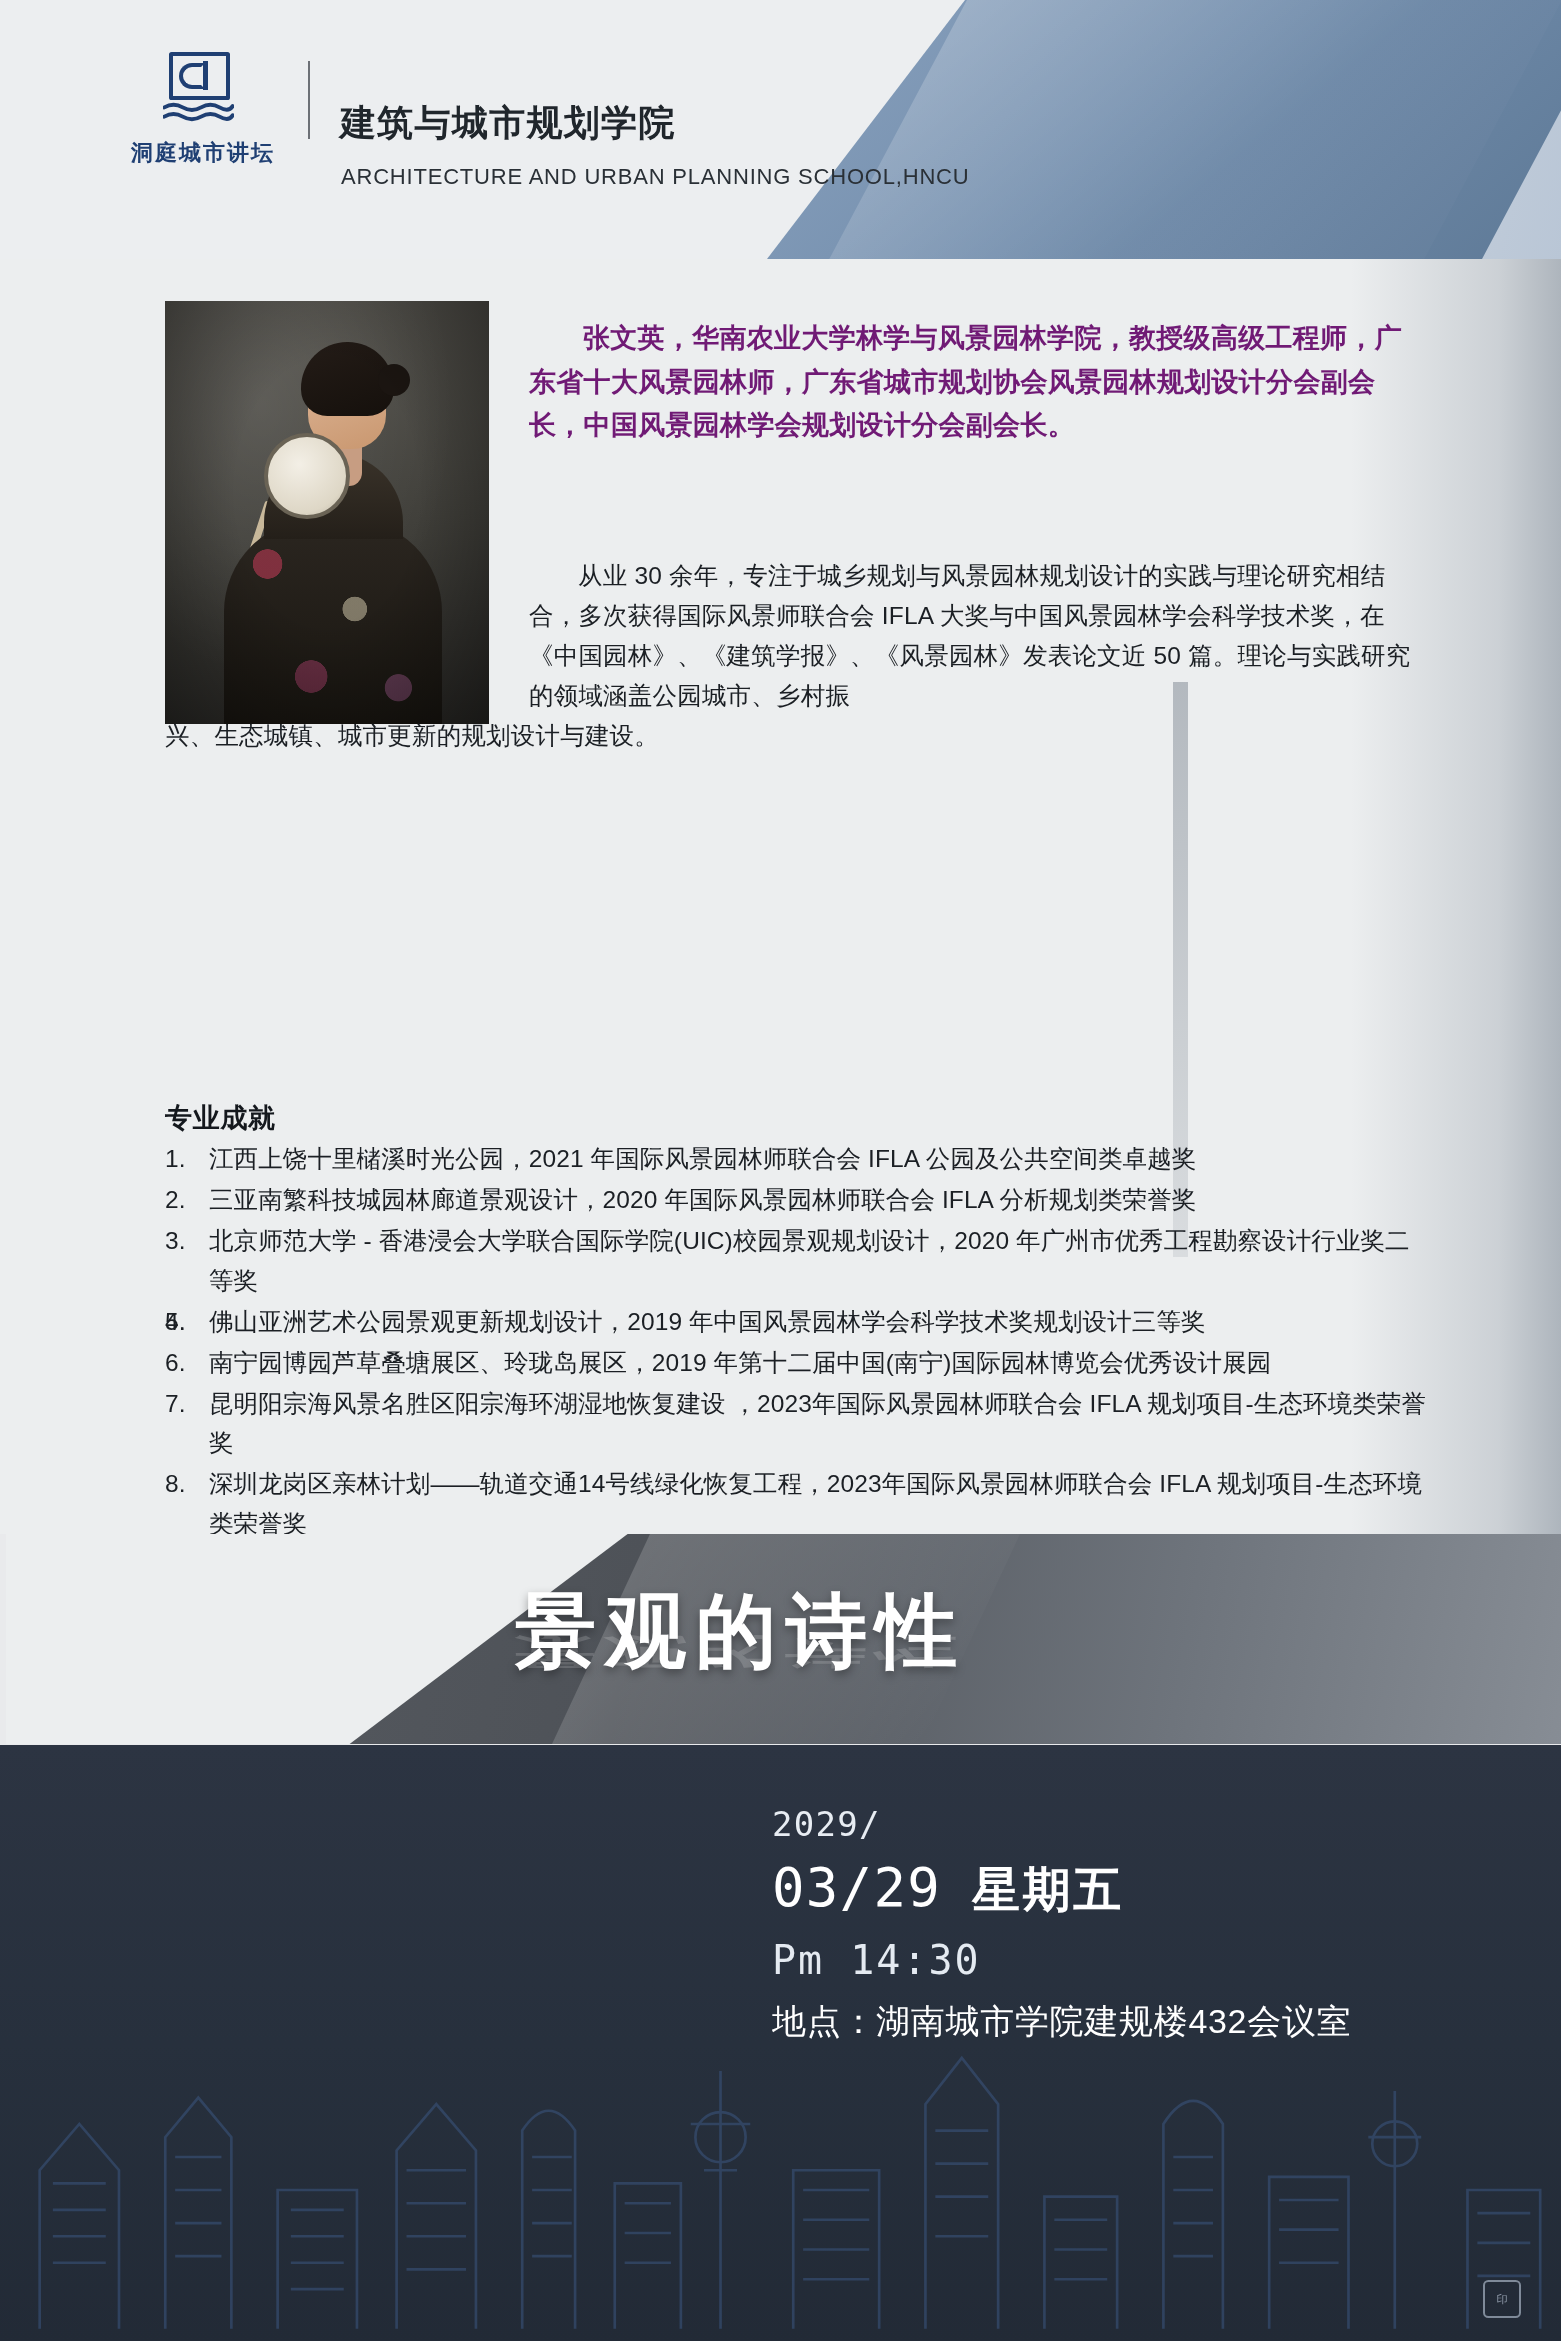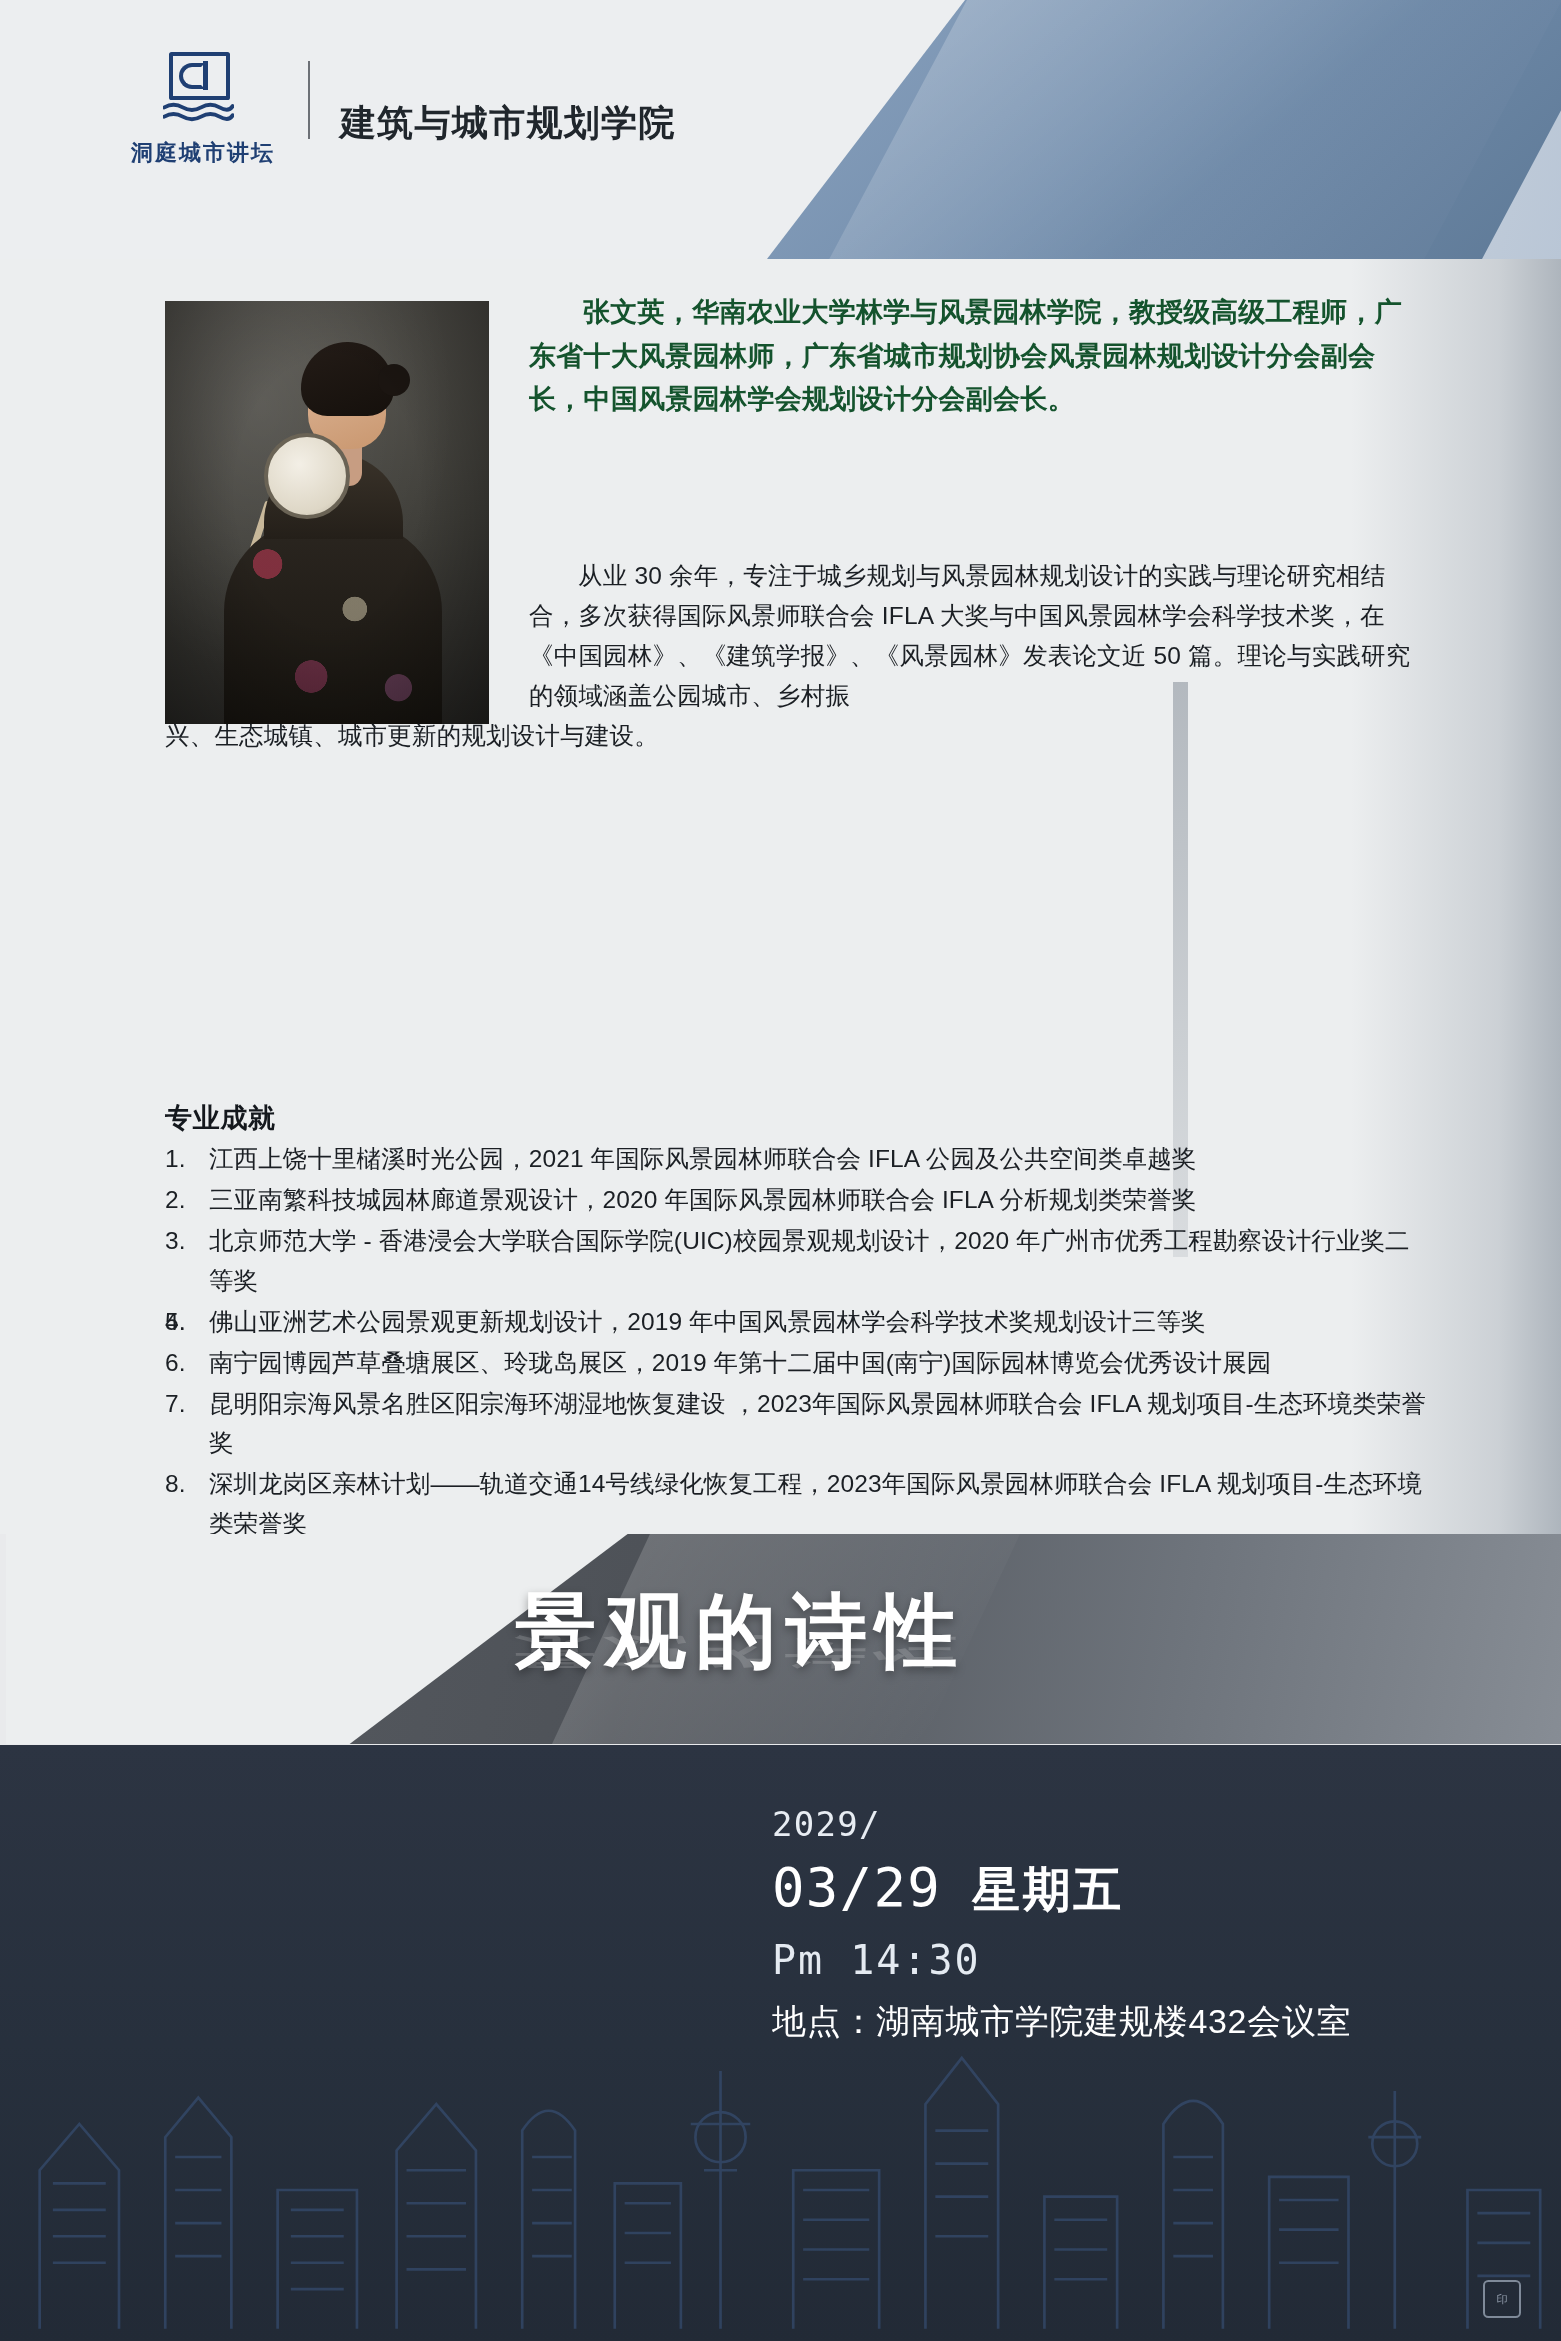--- a/index.html
+++ b/index.html
@@ -213,26 +213,26 @@
     border-radius: 50%;
     background: #1b1511;
   }
   .portrait .vignette {
     position: absolute; inset: 0;
     background: radial-gradient(ellipse at 50% 45%, rgba(0,0,0,0) 40%, rgba(0,0,0,0.45) 100%);
   }
 
   .bio-head {
     position: absolute;
-    left: 529px; top: 32px;
+    left: 529px; top: 58px;
     width: 886px;
     font-size: 27px;
     line-height: 1.62;
     font-weight: 700;
-    color: #14532d;
+    color: #701a75;
     text-indent: 54px;
     letter-spacing: 0.3px;
   }
   .bio-para {
     position: absolute;
     left: 529px; top: 297px;
     width: 886px;
     font-size: 24.5px;
     line-height: 1.63;
     color: #1b1f24;
@@ -410,20 +410,21 @@
         <svg class="logo-waves" viewBox="0 0 108 30">
           <path d="M2 8 Q16 0 30 8 T58 8 T86 8 T106 6" stroke="#1f3f73" stroke-width="6" fill="none" stroke-linecap="round"></path>
           <path d="M2 22 Q16 14 30 22 T58 22 T86 22 T106 20" stroke="#1f3f73" stroke-width="6" fill="none" stroke-linecap="round"></path>
         </svg>
       </div>
       <div class="logo-caption">洞庭城市讲坛</div>
     </div>
 
     <div class="header-divider"></div>
     <div class="header-title-cn">建筑与城市规划学院</div>
+    <div class="header-title-en">ARCHITECTURE  AND  URBAN  PLANNING SCHOOL,HNCU</div>
   </div>
 
   <div class="body-area">
     <div class="body-shade-right"></div>
     <div class="body-vertical-bar"></div>
 
     <div class="portrait">
       <div class="wall"></div>
       <div class="fan-handle"></div>
       <div class="body-shape"></div>

